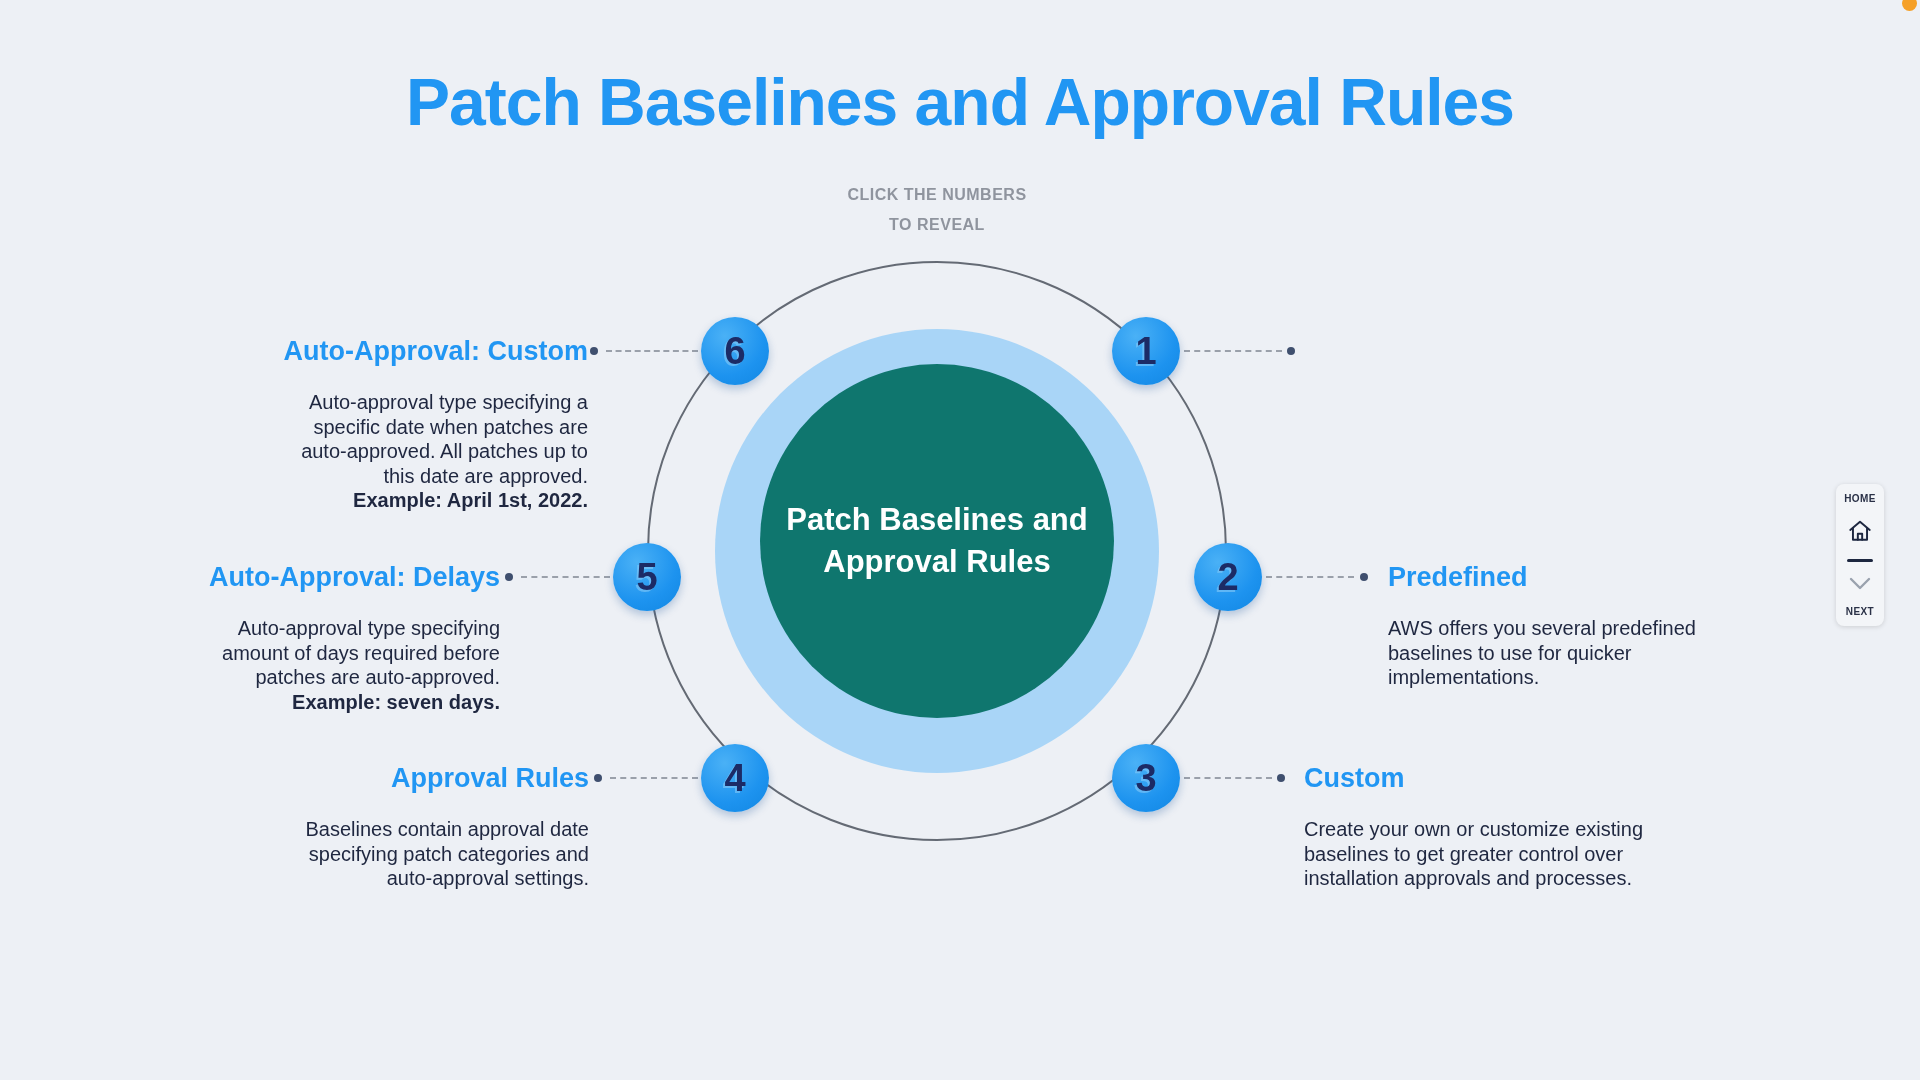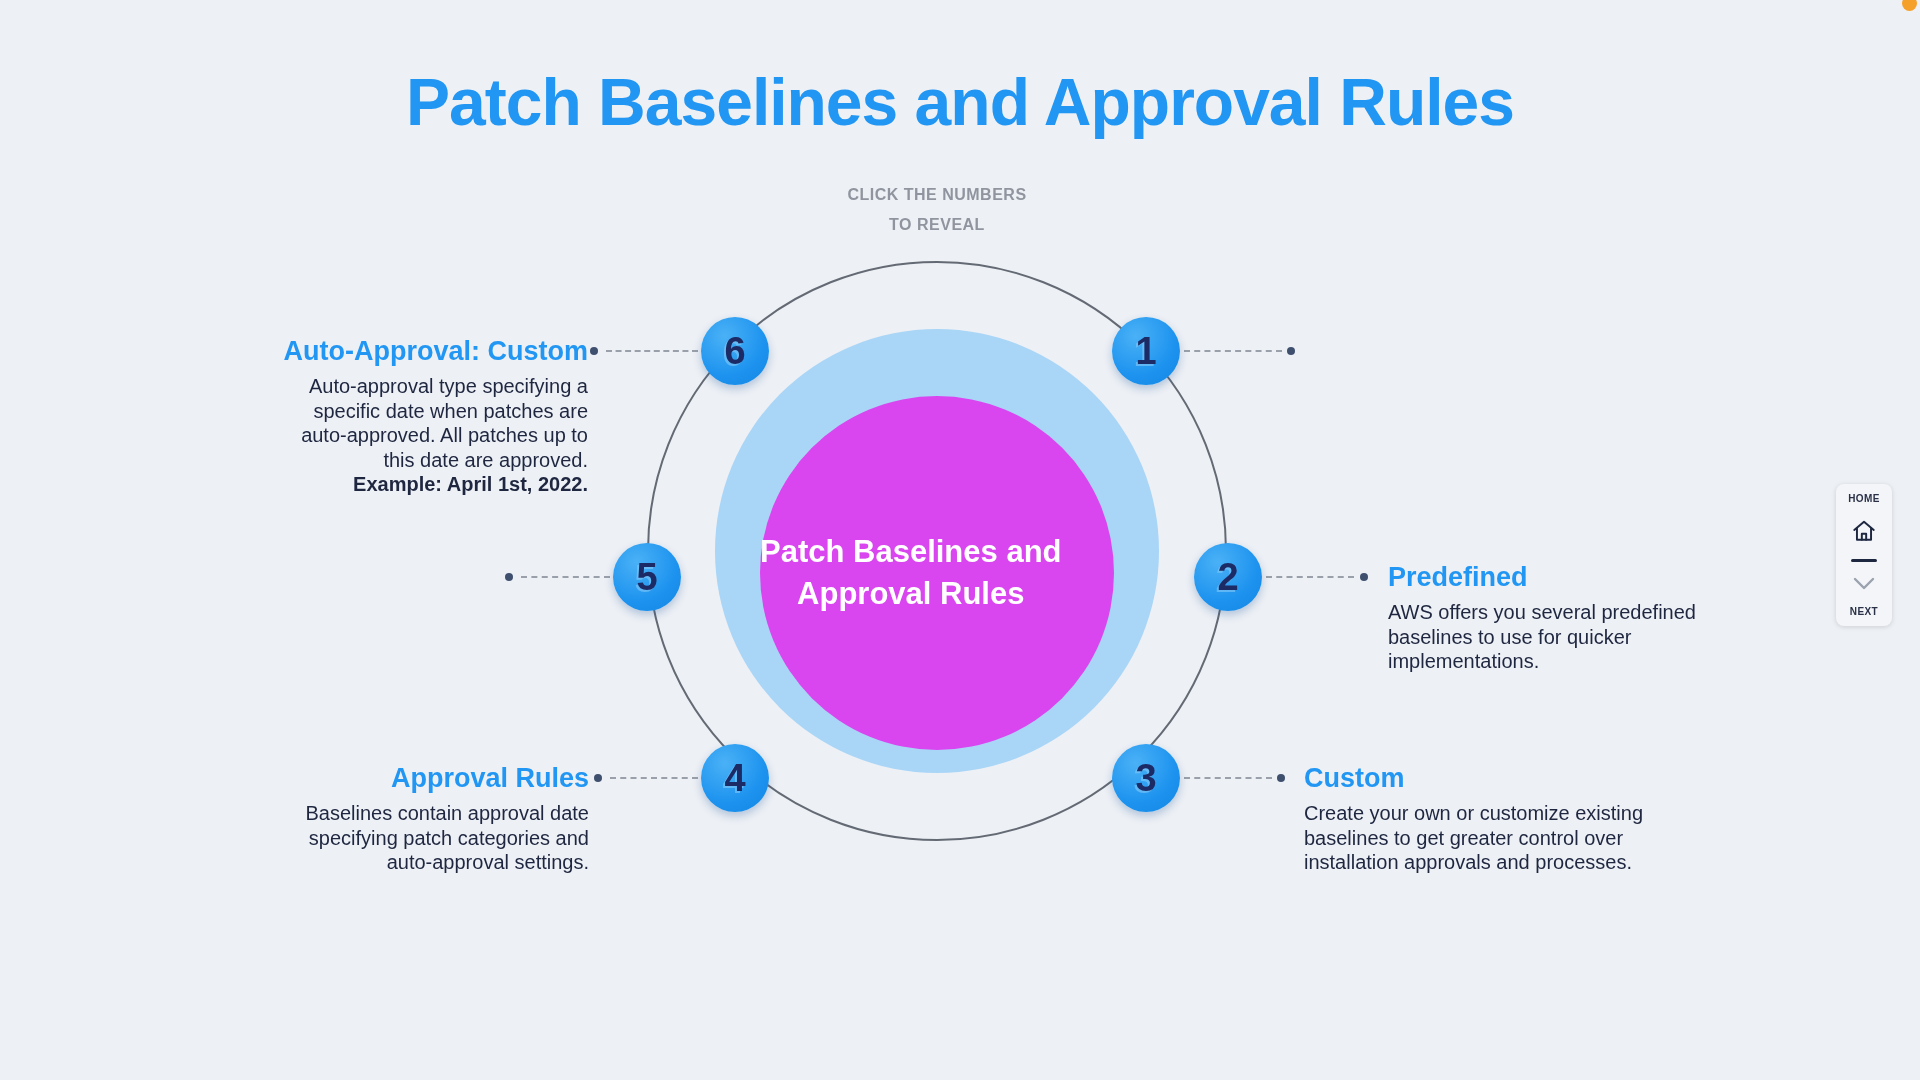--- a/index.html
+++ b/index.html
@@ -49,27 +49,28 @@
   .mid-circle {
     position: absolute;
     left: 715px; top: 329px;
     width: 444px; height: 444px;
     background: #a9d5f7;
     border-radius: 50%;
     z-index: 1;
   }
   .inner-circle {
     position: absolute;
-    left: 760px; top: 396px;
+    left: 760px; top: 364px;
     width: 354px; height: 354px;
-    background: #d946ef;
+    background: #0f766e;
     border-radius: 50%;
     z-index: 2;
     display: flex;
     align-items: center;
+    justify-content: center;
   }
   .center-label {
     color: #ffffff;
     font-size: 31px;
     font-weight: 700;
     line-height: 42px;
     text-align: center;
   }
 
   
@@ -114,37 +115,37 @@
   }
   .text-block.left-col { text-align: right; width: 420px; }
   .text-block.right-col { text-align: left; width: 400px; }
   .item-title {
     font-size: 27px;
     font-weight: 700;
     line-height: 36px;
     color: #2196f3;
   }
   .item-body {
-    margin-top: 5px;
+    margin-top: 21px;
     font-size: 20px;
     line-height: 24.5px;
     color: #1f2740;
   }
   .item-example {
     font-size: 20px;
     line-height: 24.5px;
     font-weight: 700;
     color: #1f2740;
   }
 
   
   .nav-widget {
     position: absolute;
     left: 1836px; top: 484px;
-    width: 56px; height: 142px;
+    width: 48px; height: 142px;
     background: #f3f5f8;
     border-radius: 8px;
     box-shadow: 0 1px 5px rgba(0,0,0,0.14);
     display: flex;
     flex-direction: column;
     align-items: center;
     justify-content: space-between;
     padding: 9px 0;
     z-index: 5;
     text-align: center;
@@ -238,20 +239,27 @@
 implementations.</p>
   </div>
 
   <div class="text-block left-col" style="right:1331px; top:760px;">
     <h2 class="item-title">Approval Rules</h2>
     <p class="item-body preline">Baselines contain approval date
 specifying patch categories and
 auto-approval settings.</p>
   </div>
 
+  <div class="text-block left-col" style="right:1420px; top:559px;">
+    <h2 class="item-title">Auto-Approval: Delays</h2>
+    <p class="item-body preline">Auto-approval type specifying
+amount of days required before
+patches are auto-approved.</p>
+    <p class="item-example">Example: seven days.</p>
+  </div>
 
   <div class="text-block left-col" style="right:1332px; top:333px;">
     <h2 class="item-title">Auto-Approval: Custom</h2>
     <p class="item-body preline">Auto-approval type specifying a
 specific date when patches are
 auto-approved. All patches up to
 this date are approved.</p>
     <p class="item-example">Example: April 1st, 2022.</p>
   </div>
 

